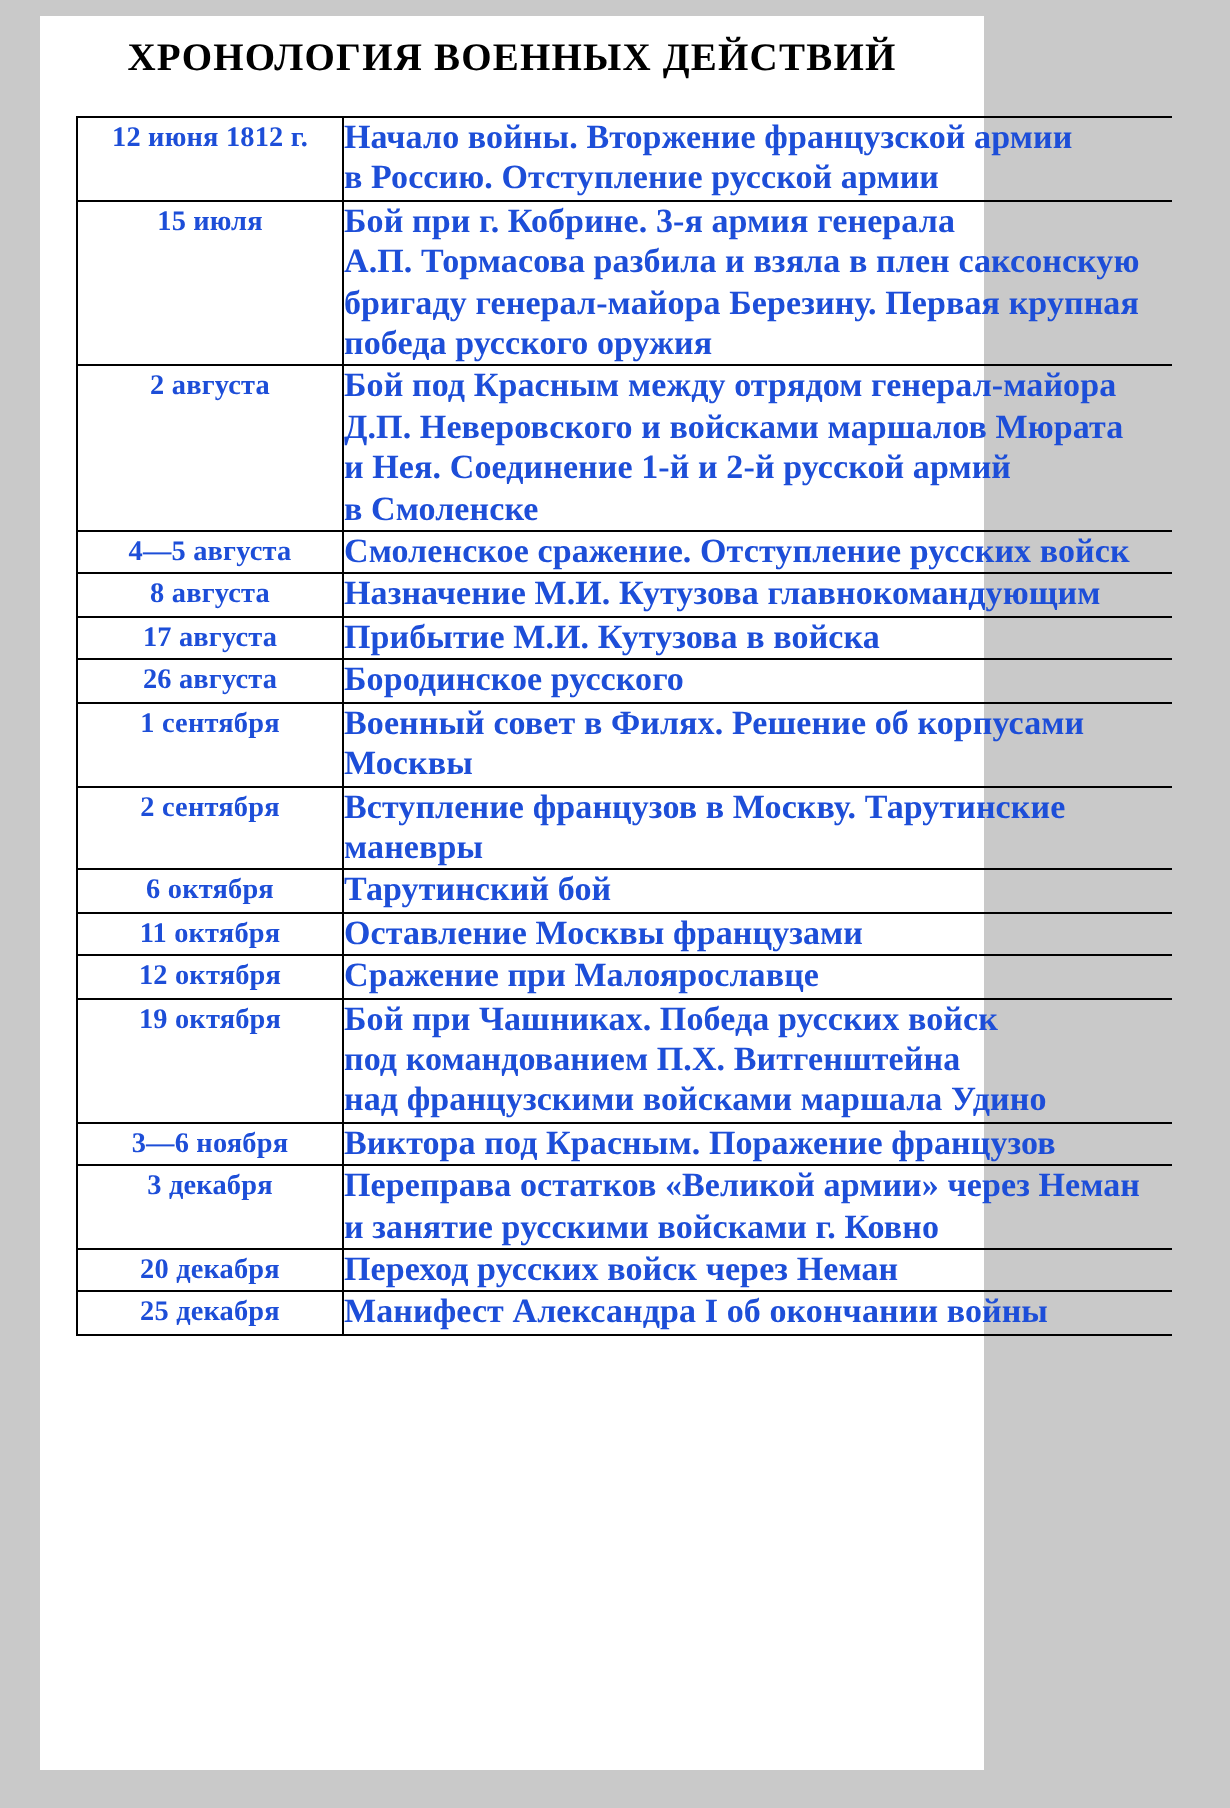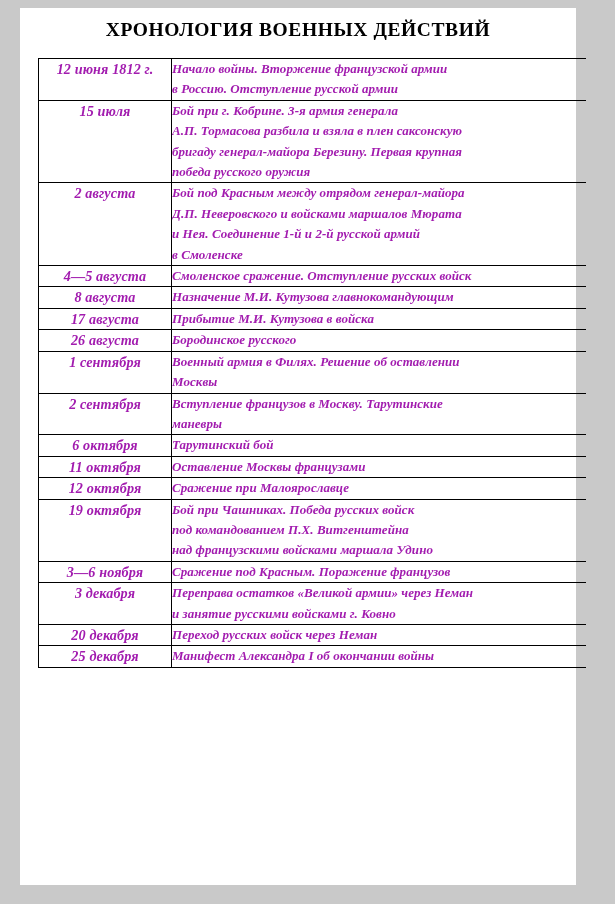--- a/index.html
+++ b/index.html
@@ -12,21 +12,21 @@
     height: 904px;
     background: #c9c9c9;
     font-family: "Liberation Serif", "DejaVu Serif", serif;
     overflow: hidden;
   }
 
   .page {
     position: absolute;
     left: 20px;
     top: 8px;
-    width: 556px;
+    width: 472px;
     height: 877px;
     background: #ffffff;
     box-sizing: border-box;
   }
 
   .page-title {
     font-family: "Liberation Serif", "DejaVu Serif", serif;
     font-weight: bold;
     font-size: 19.5px;
     letter-spacing: 0.6px;
@@ -50,39 +50,38 @@
     border-collapse: collapse;
     table-layout: fixed;
     width: 548px;
     border: 1.6px solid #000000;
   }
 
   table.chronology td {
     border: 1.1px solid #000000;
     padding: 0;
     vertical-align: top;
-    color: #a21caf;
-    font-style: italic;
+    color: #1d4ed8;
   }
 
   td.date-cell {
     width: 132px;
     text-align: center;
     font-size: 14.2px;
     font-weight: bold;
     font-family: "Liberation Serif", "DejaVu Serif", serif;
     padding: 2px 4px 3px 4px;
     white-space: nowrap;
     letter-spacing: 0.1px;
   }
 
   td.event-cell {
     width: 416px;
     text-align: left;
-    font-size: 13px;
+    font-size: 17px;
     font-weight: bold;
     font-family: "Liberation Serif", "DejaVu Serif", serif;
     padding: 2px 2px 3px 8px;
     letter-spacing: 0.05px;
   }
 
   .event-line {
     display: block;
     line-height: 20.4px;
     white-space: nowrap;
@@ -165,21 +164,21 @@
             </td>
             <td class="event-cell">
               <span class="event-line">Бородинское русского</span>
             </td>
           </tr>
           <tr>
             <td class="date-cell">
               <span class="date-text">1 сентября</span>
             </td>
             <td class="event-cell">
-              <span class="event-line">Военный армия в Филях. Решение об оставлении</span>
+              <span class="event-line">Военный совет в Филях. Решение об корпусами</span>
               <span class="event-line">Москвы</span>
             </td>
           </tr>
           <tr>
             <td class="date-cell">
               <span class="date-text">2 сентября</span>
             </td>
             <td class="event-cell">
               <span class="event-line">Вступление французов в Москву. Тарутинские</span>
               <span class="event-line">маневры</span>
@@ -217,21 +216,21 @@
               <span class="event-line">Бой при Чашниках. Победа русских войск</span>
               <span class="event-line">под командованием П.Х. Витгенштейна</span>
               <span class="event-line">над французскими войсками маршала Удино</span>
             </td>
           </tr>
           <tr>
             <td class="date-cell">
               <span class="date-text">3—6 ноября</span>
             </td>
             <td class="event-cell">
-              <span class="event-line">Сражение под Красным. Поражение французов</span>
+              <span class="event-line">Виктора под Красным. Поражение французов</span>
             </td>
           </tr>
           <tr>
             <td class="date-cell">
               <span class="date-text">3 декабря</span>
             </td>
             <td class="event-cell">
               <span class="event-line">Переправа остатков «Великой армии» через Неман</span>
               <span class="event-line">и занятие русскими войсками г. Ковно</span>
             </td>

